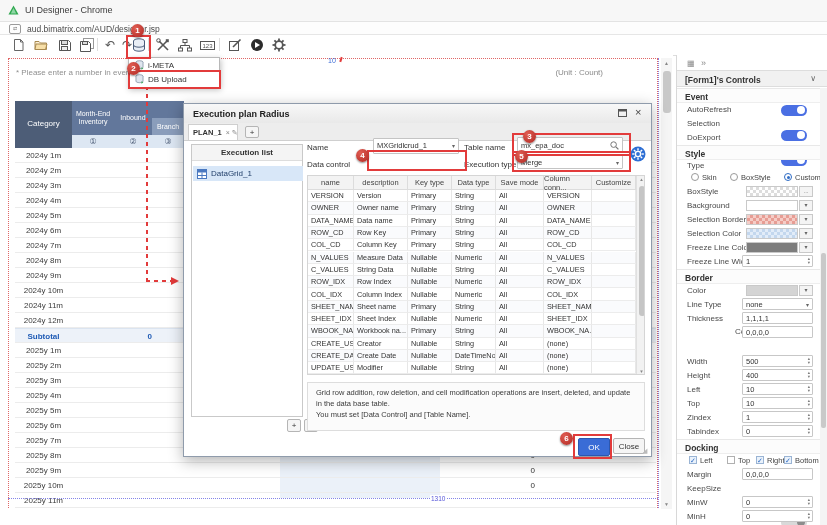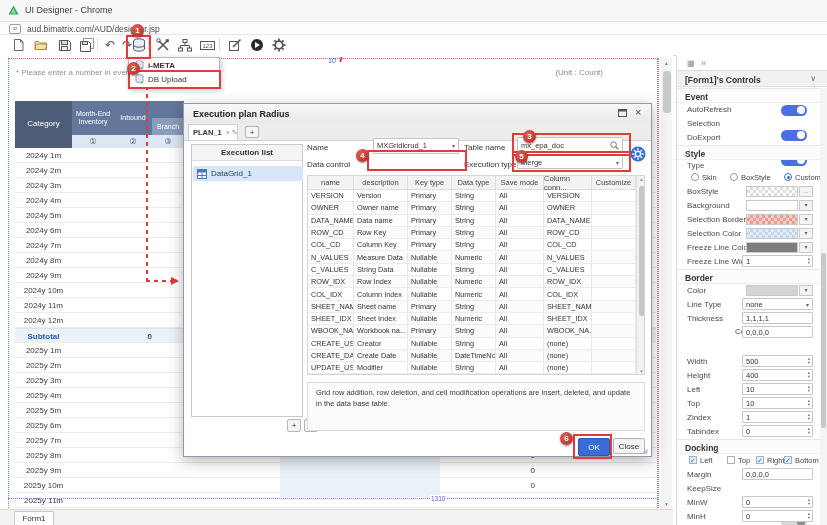--- a/index.html
+++ b/index.html
@@ -274,21 +274,21 @@
       <div style="position:absolute;left:1.5px;top:13px;width:8px;height:42px;background:#c8c8c8;border-radius:3px;"></div>
       <div style="position:absolute;left:0;bottom:0;width:11px;height:10px;font-size:5px;color:#888;text-align:center;line-height:10px;">▼</div>
     </div>
 
     <div class="abs dashred-v" style="left:146px;top:31px;height:195px;z-index:10;"></div>
     <div class="abs dashred-h" style="left:146px;top:225px;width:25px;z-index:10;"></div>
     <div class="abs" style="left:171px;top:222px;width:0;height:0;border-left:8px solid #e23b3b;border-top:4px solid transparent;border-bottom:4px solid transparent;z-index:10;"></div>
   </div>
 
   <div class="abs" id="menu">
-      <div class="menuitem" style="top: 0px; font-weight: bold;">
+      <div class="menuitem" style="top: 0px;">
         <span style="margin: 0px 4px 0px 6px; display: flex;">
           <svg width="9" height="10" viewBox="0 0 14 15">
             <ellipse cx="7" cy="3" rx="5.5" ry="2.2" fill="#dfe6ef" stroke="#6b7b92"></ellipse>
             <path d="M1.5 3 v8 c0 1.2 2.5 2.2 5.5 2.2 s5.5 -1 5.5 -2.2 v-8" fill="#dfe6ef" stroke="#6b7b92"></path>
             <path d="M10 11 l3 2 l-3 2" fill="#3aa655"></path>
           </svg>
         </span>
         <span style="font-size: 8px;">i-META</span>
       </div>
       <div class="menuitem" style="top: 14px;">
@@ -504,30 +504,28 @@
         <div class="tcell abs" style="left: 284px; top: 186.2px; width: 44px; height: 12.3px;"></div>
         <div class="abs" style="left: 328px; top: 0px; width: 9px; height: 199px; background: rgb(242, 242, 242); border-left: 1px solid rgb(224, 224, 224);">
           <div style="position:absolute;top:1px;left:0;width:9px;text-align:center;font-size:4.5px;color:#888;">▲</div>
           <div style="position:absolute;top:10px;left:1.5px;width:6px;height:130px;background:#c5c5c5;border-radius:3px;"></div>
           <div style="position:absolute;bottom:1px;left:0;width:9px;text-align:center;font-size:4.5px;color:#888;">▼</div>
         </div>
       </div>
 
     <div class="abs" style="left:123px;top:278px;width:338px;height:49px;border:1px solid #ddd;background:#fbfbfb;box-sizing:border-box;padding:5px 8px;font-size:7.5px;color:#3a3a3a;line-height:1.45;">
       <div>Grid row addition, row deletion, and cell modification operations are insert, deleted, and update in the data base table.</div>
+      <div>You must set [Data Control] and [Table Name].</div>
     </div>
 
     <div class="abs" style="left:394px;top:334px;width:30px;height:16px;background:#3a6cd6;border:1px solid #2c57b0;border-radius:2px;color:#fff;font-size:8px;display:flex;align-items:center;justify-content:center;">OK</div>
     <div class="abs btn" style="left:429px;top:334px;width:32px;height:16px;">Close</div>
     <span class="abs" style="left:458px;top:343px;font-size:7px;color:#bbb;">◢</span>
   </div>
 
-  <div class="abs bottomstrip">
-    <div class="abs" style="left:14px;top:1px;width:40px;height:15px;background:#fff;border:1px solid #c6c6c6;border-bottom:none;border-radius:2px 2px 0 0;text-align:center;line-height:14px;font-size:8px;color:#333;box-sizing:border-box;">Form1</div>
-  </div>
 
   <div class="abs" id="panel">
     <span class="abs" style="left:10px;top:4px;font-size:8px;color:#888;">▦</span>
     <span class="abs" style="left:24px;top:3px;font-size:9px;color:#888;">»</span>
     <div class="abs" style="left:0;top:15px;width:151px;height:17px;background:#f1f1f1;border-top:1px solid #ddd;border-bottom:1px solid #ddd;box-sizing:border-box;">
       <span style="position:absolute;left:8px;top:4px;font-weight:bold;font-size:8.5px;">[Form1]'s Controls</span>
       <span style="position:absolute;right:12px;top:3px;color:#666;font-size:8px;">∨</span>
     </div>
     <div class="abs" id="panel-content" style="left:0;top:0;width:151px;height:470px;">
         <div class="sechead" style="top: 33px;">Event</div>

